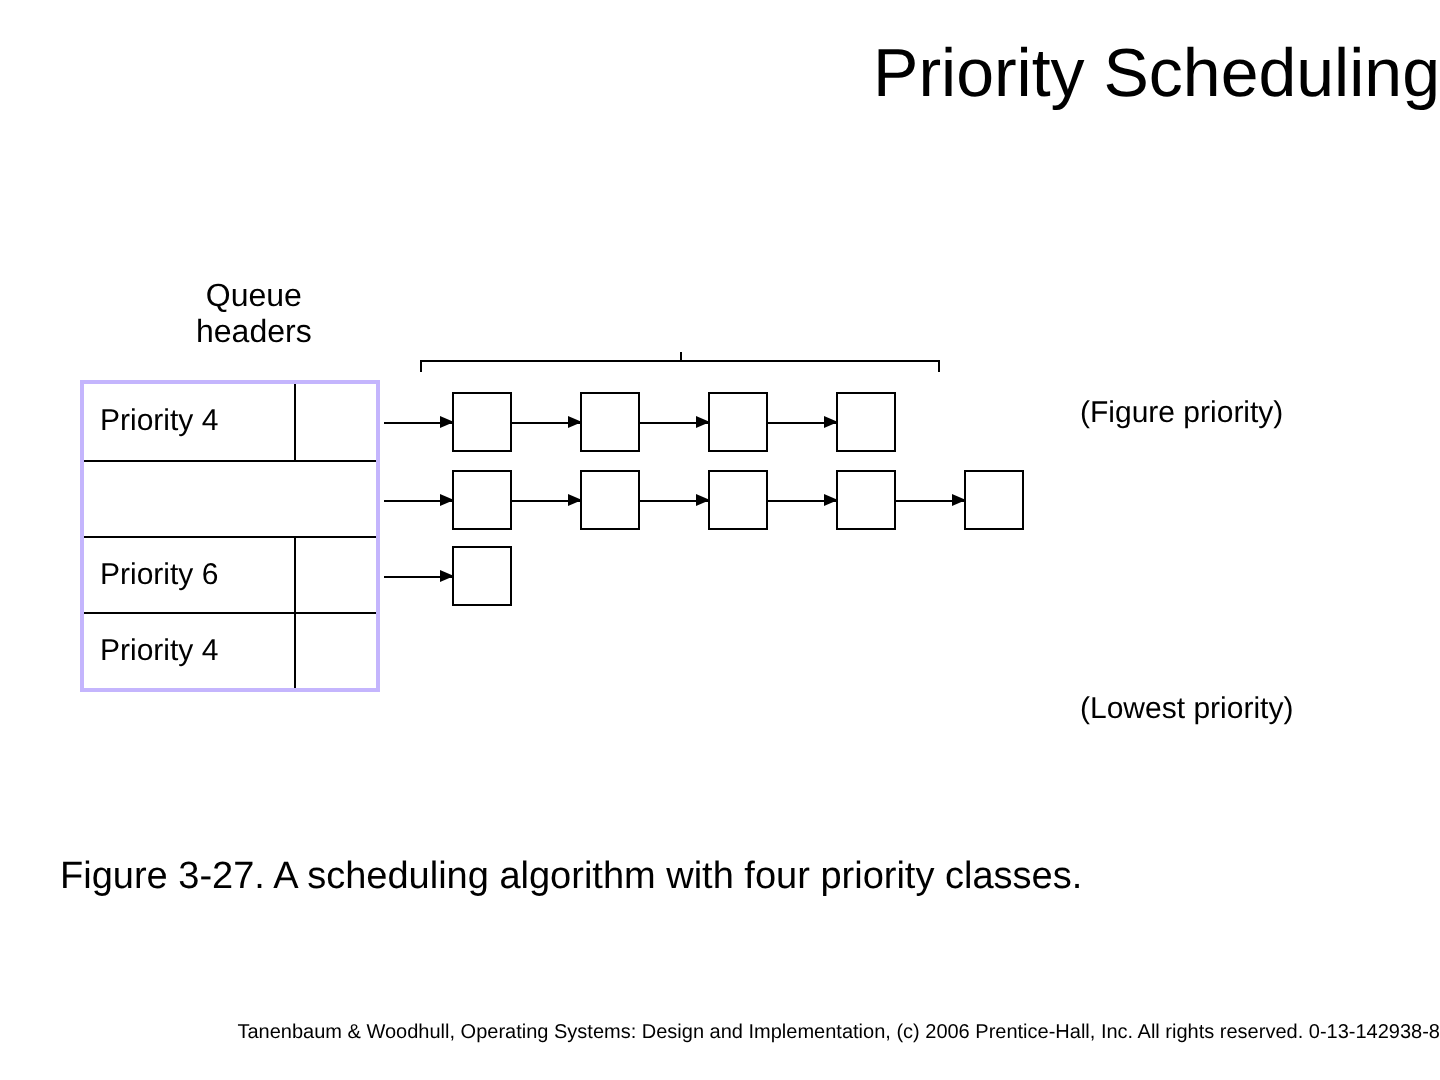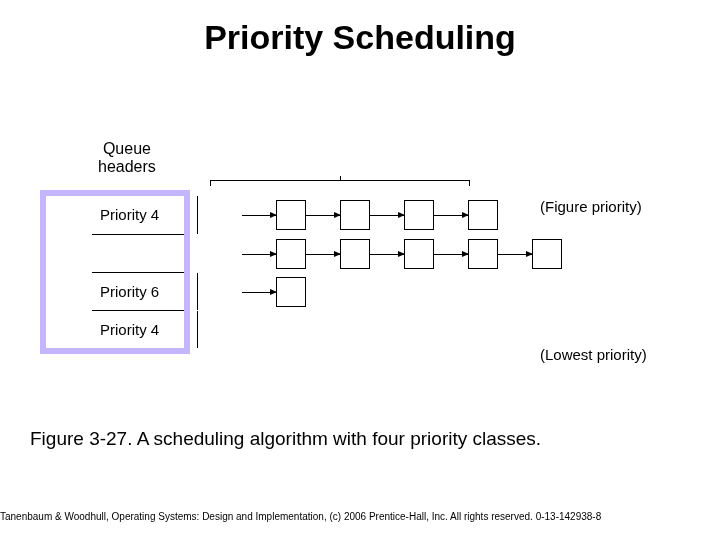--- a/index.html
+++ b/index.html
@@ -6,23 +6,23 @@
   body {
     width: 720px;
     height: 540px;
     background: #fff;
     font-family: Arial, Helvetica, sans-serif;
     position: relative;
     overflow: hidden;
   }
   .title {
     font-size: 34px;
-    text-align: center;
+    text-align: right;
     padding-top: 18px;
-    font-weight: bold;
+    font-weight: normal;
   }
   .diagram {
     position: absolute;
     top: 140px;
     left: 40px;
     width: 640px;
     height: 240px;
   }
   .queue-headers-label {
     position: absolute;
@@ -61,23 +61,22 @@
     top: -5px;
     left: 50%;
     width: 1px;
     height: 5px;
     background: #000;
   }
   .table {
     position: absolute;
     top: 50px;
     left: 0;
-    border: 6px solid #c4b5fd;
+    border: 2px solid #c4b5fd;
     width: 150px;
-    padding-left: 46px;
   }
   .row {
     height: 38px;
     position: relative;
   }
   .row + .row { border-top: 1px solid #000; }
   .cell-label {
     display: inline-block;
     width: 106px;
     height: 100%;
@@ -138,21 +137,21 @@
     width: 720px;
     text-align: left;
     padding-left: 30px;
     font-size: 19px;
   }
   .footer {
     position: absolute;
     bottom: 18px;
     left: 0;
     width: 720px;
-    text-align: left;
+    text-align: right;
     font-size: 10px;
   }
 </style>
 </head>
 <body>
 
 <h1 class="title">Priority Scheduling</h1>
 
 <div class="diagram">
 

